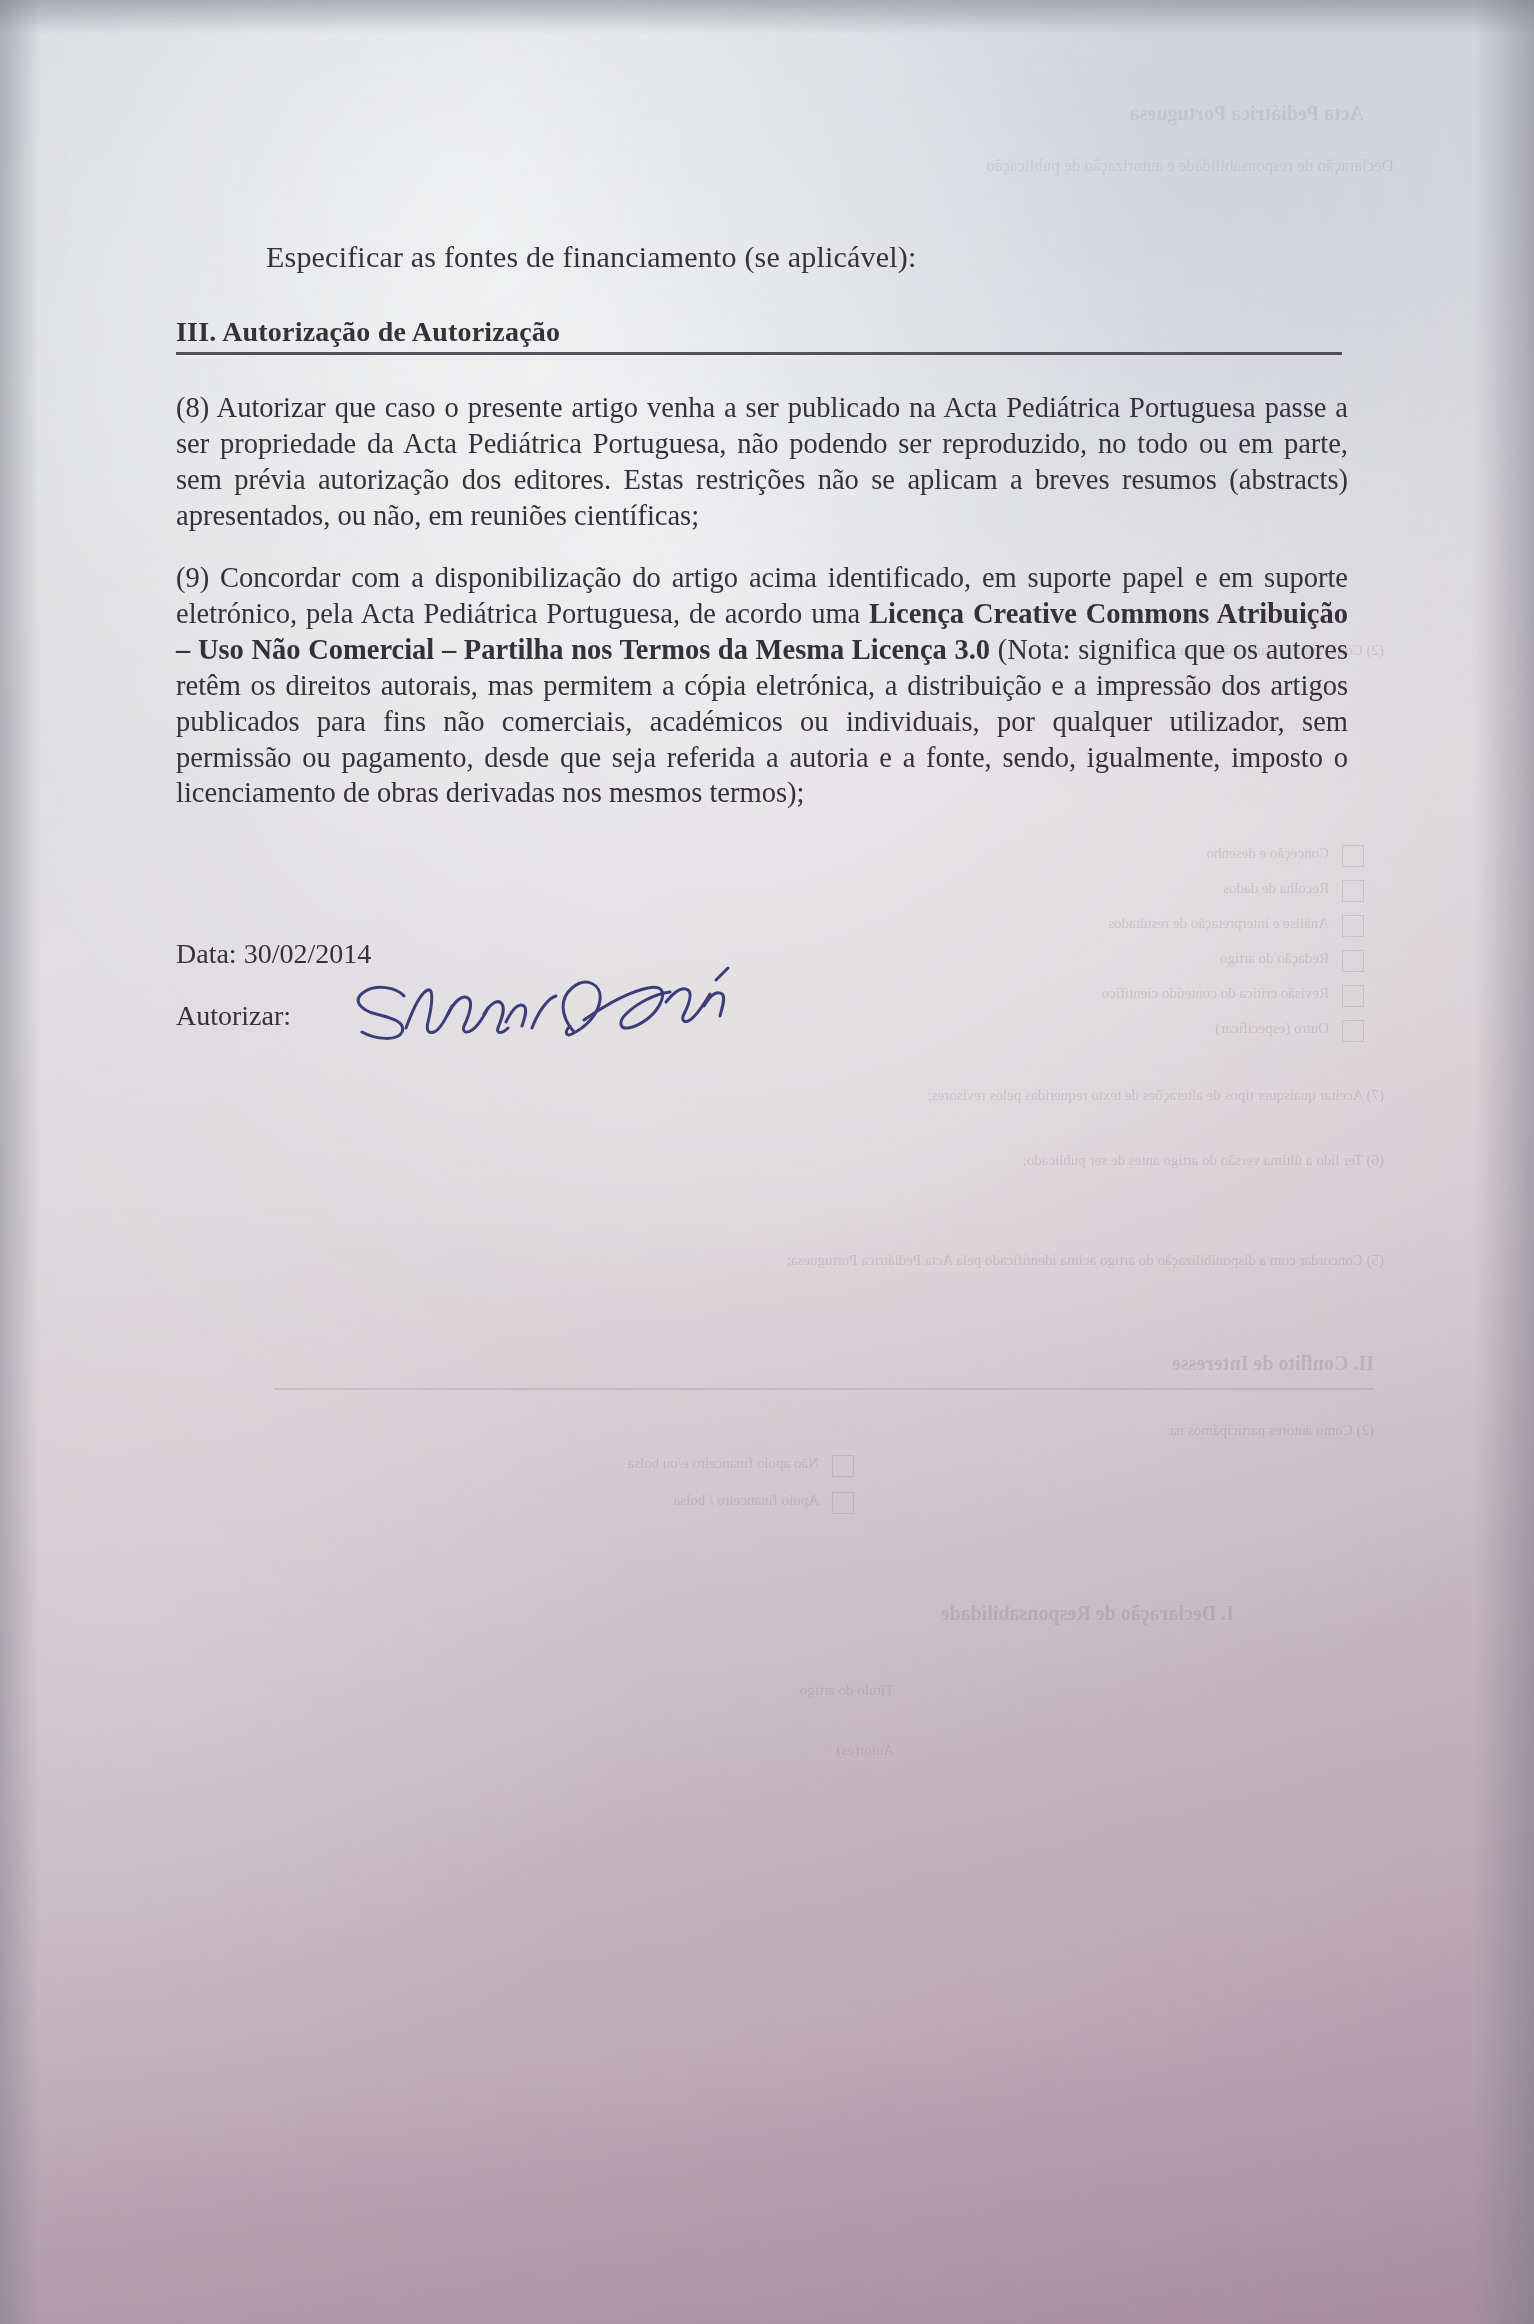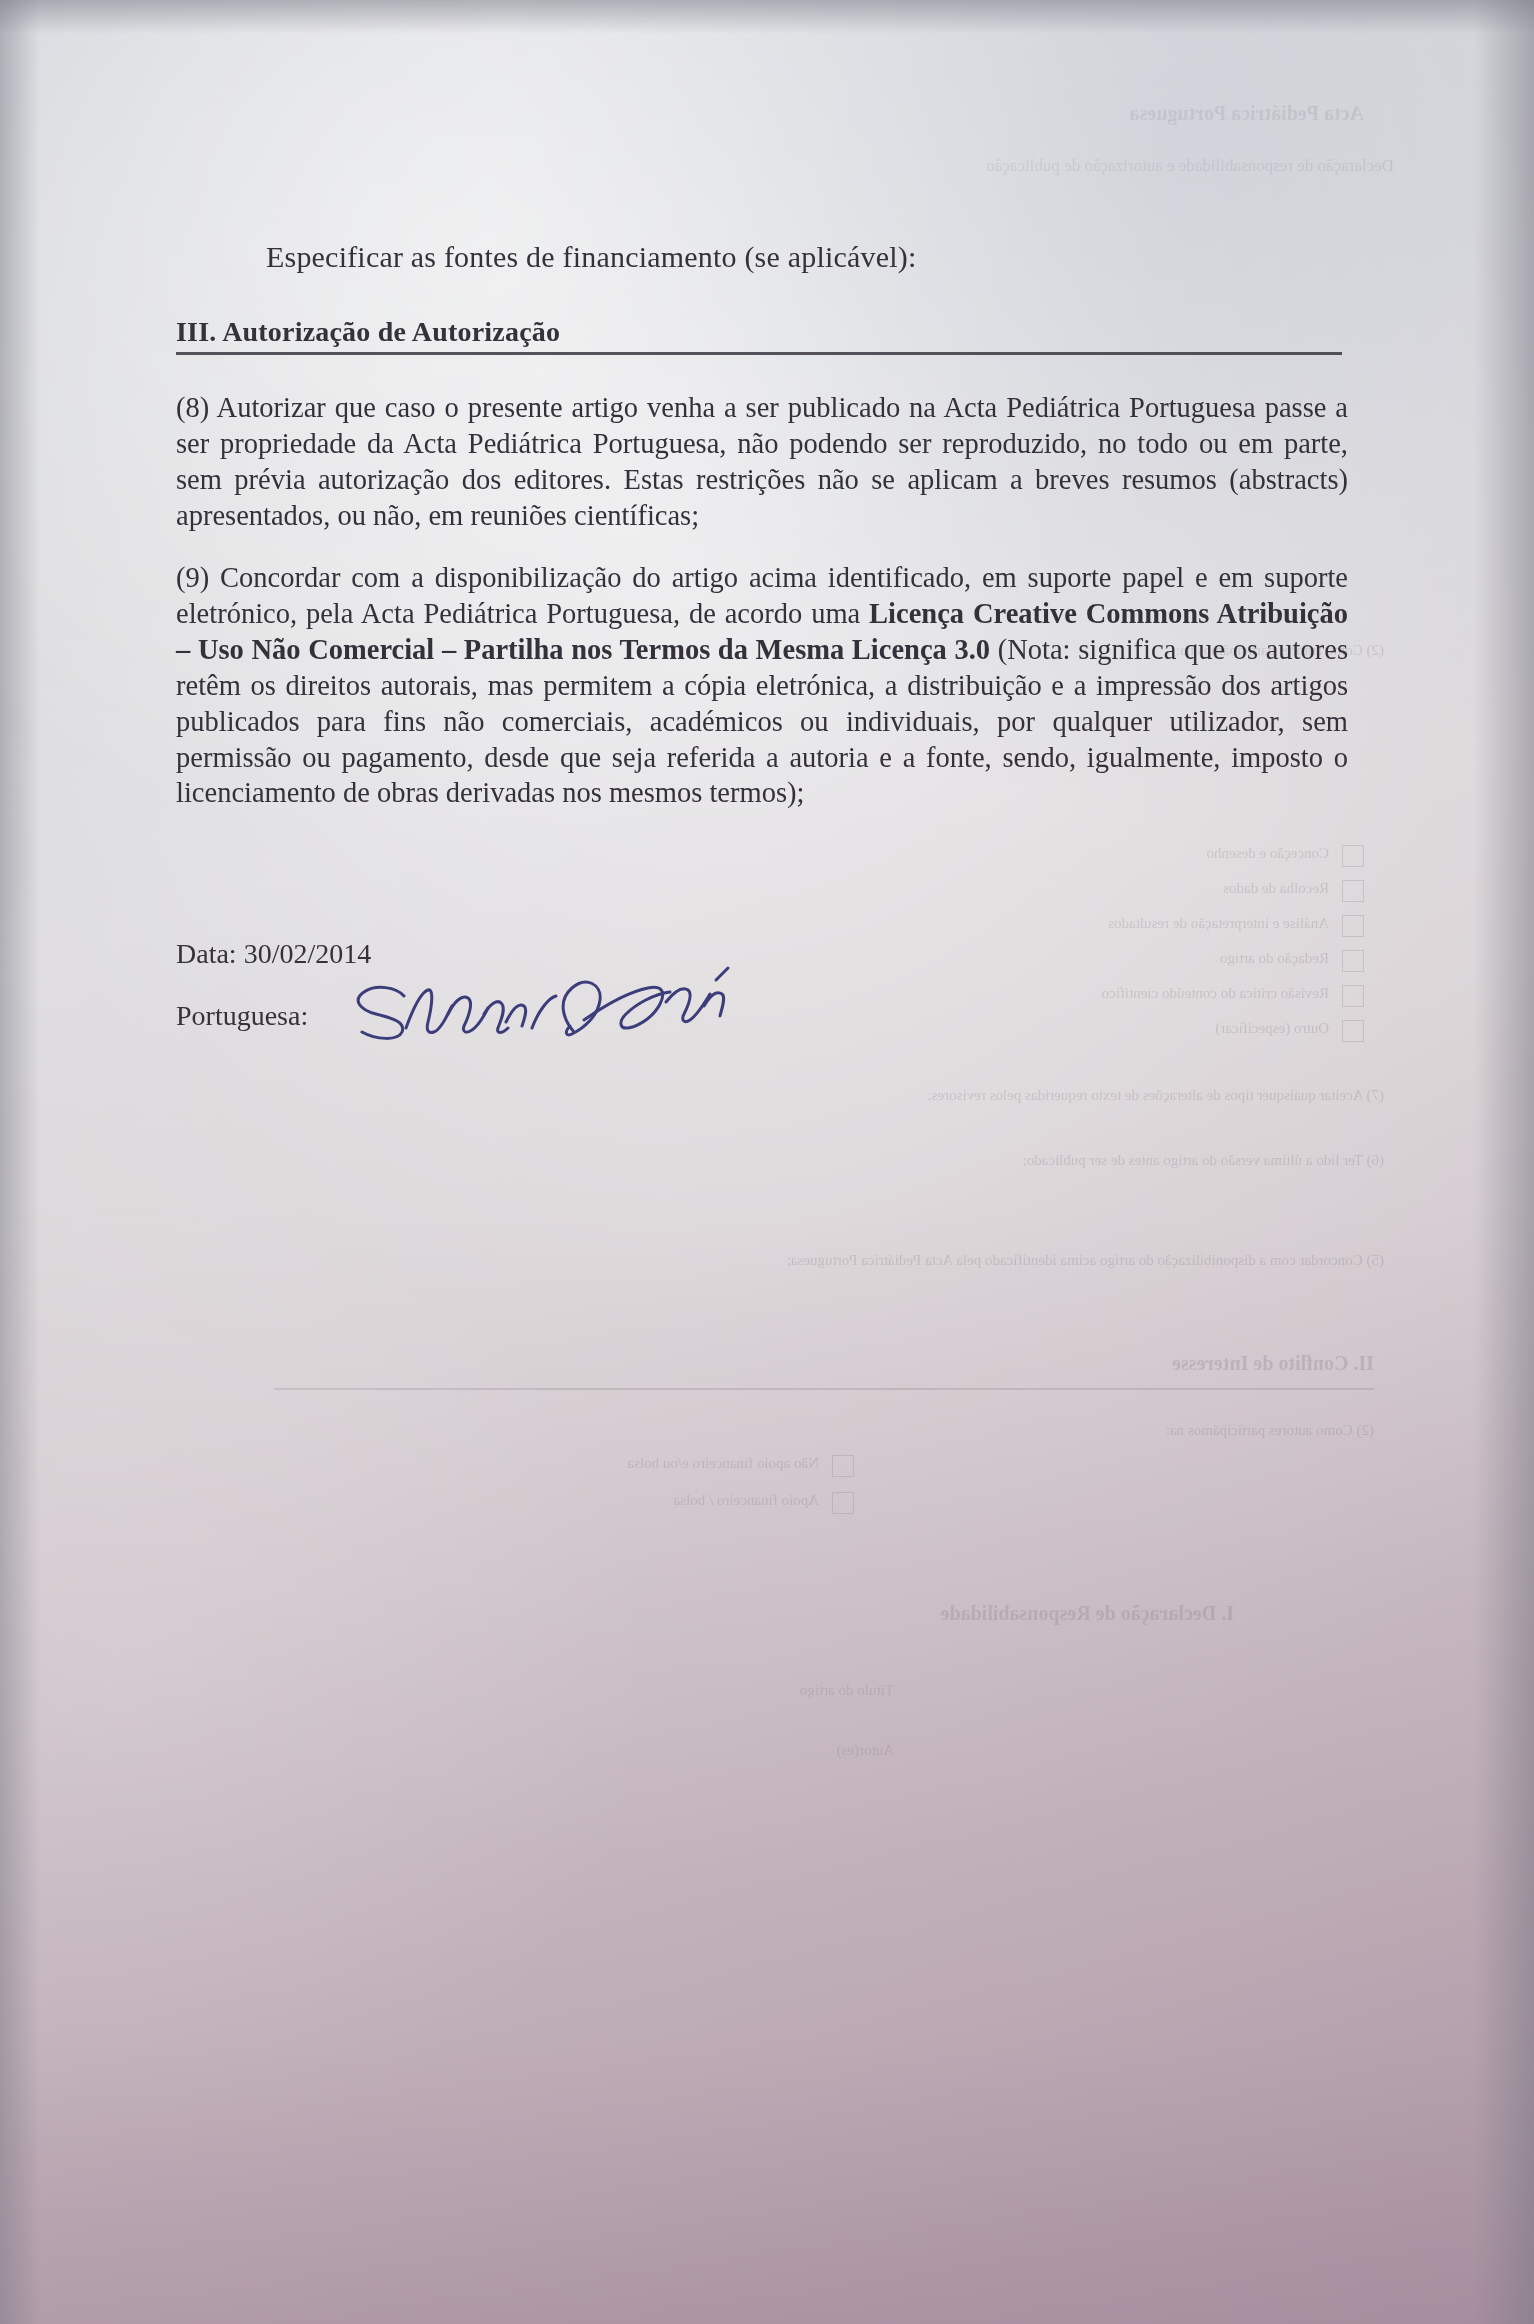--- a/index.html
+++ b/index.html
@@ -231,21 +231,21 @@
 
     <div class="tx" id="section-heading">III. Autorização de Autorização</div>
     <div id="section-rule"></div>
 
     <div class="para" id="para8">(8) Autorizar que caso o presente artigo venha a ser publicado na Acta Pediátrica Portuguesa passe a ser propriedade da Acta Pediátrica Portuguesa, não podendo ser reproduzido, no todo ou em parte, sem prévia autorização dos editores. Estas restrições não se aplicam a breves resumos (abstracts) apresentados, ou não, em reuniões científicas;</div>
 
     <div class="para" id="para9"><span>(9) Concordar com a disponibilização do artigo acima identificado, em suporte papel e em suporte eletrónico, pela Acta Pediátrica Portuguesa, de acordo uma </span><span class="bold-inline">Licença Creative Commons Atribuição – Uso Não Comercial – Partilha nos Termos da Mesma Licença 3.0</span><span> (Nota: significa que os autores retêm os direitos autorais, mas permitem a cópia eletrónica, a distribuição e a impressão dos artigos publicados para fins não comerciais, académicos ou individuais, por qualquer utilizador, sem permissão ou pagamento, desde que seja referida a autoria e a fonte, sendo, igualmente, imposto o licenciamento de obras derivadas nos mesmos termos);</span></div>
 
     <div class="tx" id="date-line">Data: 30/02/2014</div>
 
-    <div class="tx" id="signature-label">Portuguesa:</div>
+    <div class="tx" id="signature-label">Autorizar:</div>
 
     <div id="signature">
       <svg width="400" height="90" viewBox="0 0 400 90" fill="none" xmlns="http://www.w3.org/2000/svg">
         <g stroke="#3b3c7a" stroke-width="3" stroke-linecap="round" stroke-linejoin="round" fill="none">
           <path d="M68 34 C60 25, 40 22, 28 30 C16 38, 24 48, 40 52 C56 56, 70 60, 66 70 C62 79, 40 78, 26 70"></path>
           <path d="M70 66 C78 44, 86 30, 92 28 C98 26, 96 44, 92 60 C90 68, 92 72, 98 70 C104 68, 110 56, 116 44"></path>
           <path d="M112 52 C118 40, 126 32, 132 36 C138 40, 132 56, 128 64 C126 70, 130 72, 136 68 C142 64, 148 54, 152 46"></path>
           <path d="M148 52 C154 42, 162 36, 166 42 C170 48, 164 60, 162 66 C160 72, 166 72, 172 66"></path>
           <path d="M170 60 C176 48, 182 40, 188 44 C192 47, 188 58, 186 64"></path>
           <path d="M196 66 C202 50, 212 36, 220 34"></path>

